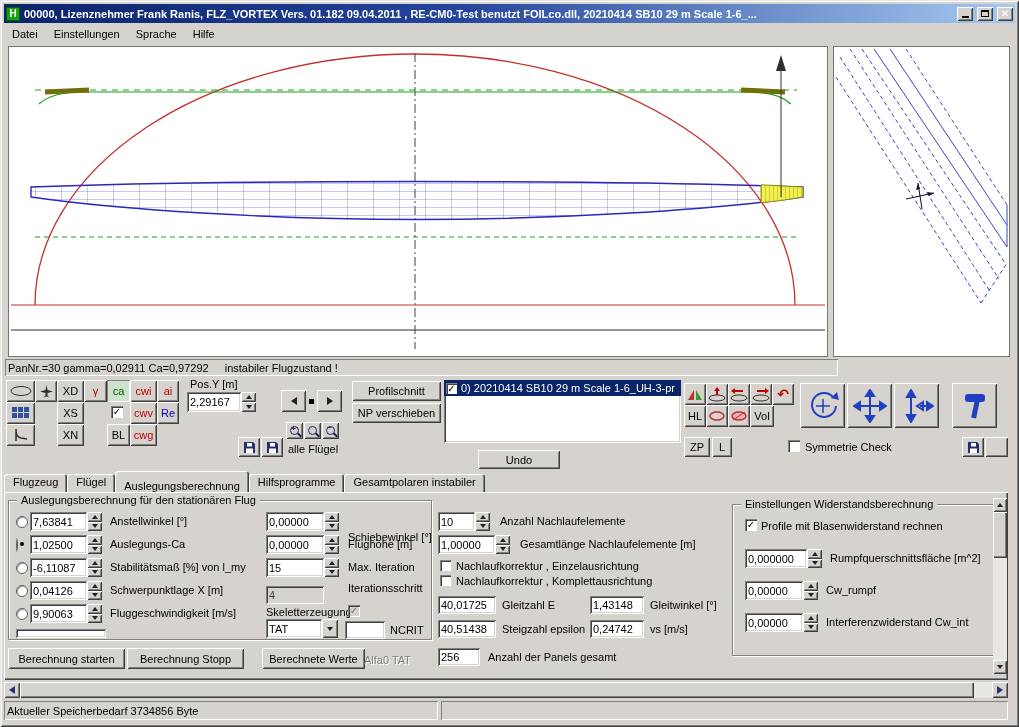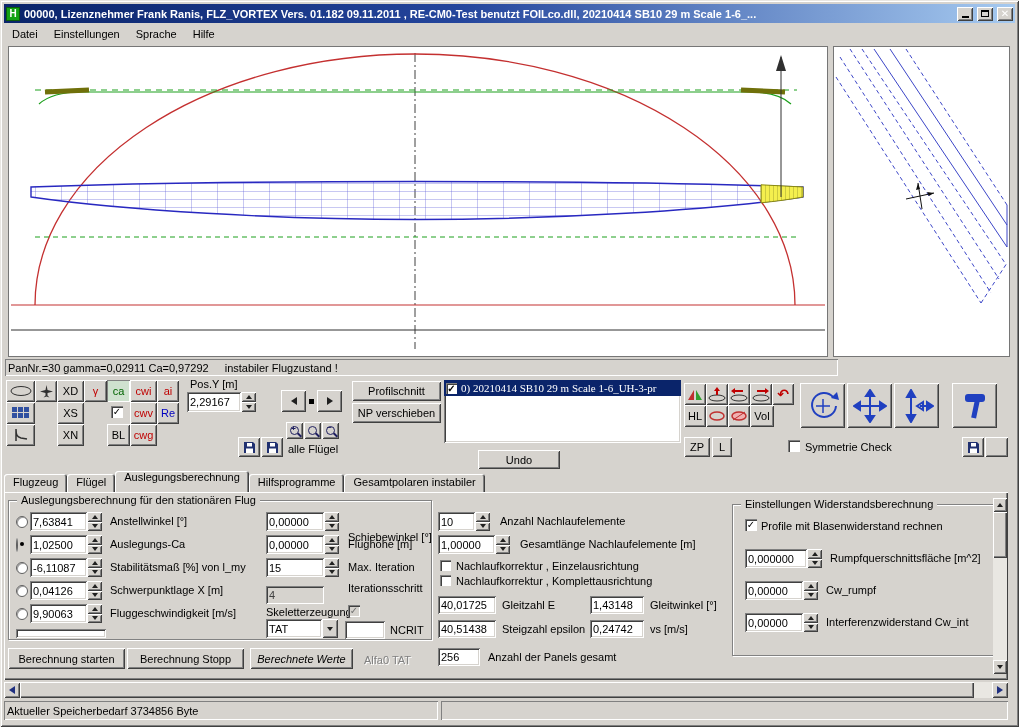--- a/index.html
+++ b/index.html
@@ -71,41 +71,41 @@
   .list-item .cb { width:11px; height:11px; }
 
   
   .grp { border:1px solid #828282; box-shadow: inset 1px 1px 0 #fff, 1px 1px 0 #fff; }
   .grp-title { position:absolute; top:-7px; left:8px; background:#d6d3ce; padding:0 4px; white-space:nowrap; }
 
   
   .tabs-row { left:4px; top:471px; height:21px; display:flex; align-items:flex-end; }
   .tab { height:18px; padding:2px 9px 0; background:#d6d3ce; border-radius:3px 3px 0 0;
          box-shadow: inset 1px 1px 0 #fff, inset -1px 0 0 #404040, inset -2px 0 0 #808080; }
-  .tab.active { height:21px; padding-top:0; z-index:3; position:relative; }
+  .tab.active { height:21px; padding-top:9px; z-index:3; position:relative; }
   .tabpanel { left:4px; top:492px; width:1004px; height:188px; background:#d6d3ce;
               box-shadow: inset 1px 1px 0 #fff, inset -1px -1px 0 #404040, inset -2px -2px 0 #808080; }
 
   .lbl { white-space:nowrap; }
   .red { color:#c00000; } .green { color:#006400; } .blue { color:#0000c0; }
   .pressed { background:#cfe2cf; box-shadow: inset 1px 1px 0 #808080, inset -1px -1px 0 #fff; }
 
   
   .track { background:#e9e7e2; }
   .thumb { background:#d6d3ce; box-shadow: inset 1px 1px 0 #fff, inset -1px -1px 0 #404040, inset -2px -2px 0 #808080; }
   .sbtn { width:16px; height:16px; }
 </style>
 </head>
 <body>
 
 <div class="win">
 
   <div class="abs titlebar">
     <span class="app-icon">H</span>
-    <span class="title-text">00000, Lizenznehmer Frank Ranis, FLZ_VORTEX  Vers. 01.182 09.11.2011 , RE-CM0-Test benutzt FOILco.dll, 20210414 SB10 29 m Scale 1-6_...</span>
+    <span class="title-text">00000, Lizenznehmer Frank Ranis, FLZ_VORTEX  Vers. 01.182 09.04.2011 , RE-CM0-Test benutzt FOILco.dll, 20210414 SB10 29 m Scale 1-6_...</span>
     <span class="cap-btn btn raised">
         <span class="glyph-min"></span>
       </span>
     <span class="cap-btn btn raised">
         <span class="glyph-max"></span>
       </span>
     <span class="cap-btn btn raised">
         <span class="glyph-x">✕</span>
       </span>
   </div>
@@ -256,21 +256,21 @@
         <i class="mag"></i>
       </div>
     <div class="abs btn raised" style="left:322px;top:45px;width:17px;height:17px;">
         <i class="mag minus"></i>
       </div>
     <span class="abs lbl" style="left:288px;top:66px;">alle Flügel</span>
 
     <div class="abs btn raised" style="left:352px;top:4px;width:89px;height:20px;">Profilschnitt</div>
     <div class="abs btn raised" style="left:352px;top:26px;width:89px;height:20px;">NP verschieben</div>
 
-    <div class="abs sunken listbox" style="left:444px;top:3px;width:237px;height:63px;font-family:Liberation Serif, serif;">
+    <div class="abs sunken listbox" style="left:444px;top:3px;width:237px;height:63px;">
       <div class="list-item">
         <span class="cb on"></span>
         <span>0) 20210414 SB10 29 m Scale 1-6_UH-3-pr</span>
       </div>
     </div>
     <div class="abs btn raised" style="left:478px;top:73px;width:82px;height:19px;">Undo</div>
     <div class="abs btn raised disabled" style="left:563px;top:73px;width:80px;height:19px;">Redo</div>
 
     <div class="abs btn raised" style="left:684px;top:6px;width:22px;height:22px;">
       <svg width="16" height="13">
@@ -443,21 +443,21 @@
           <i class="td"></i>
         </span>
     </div>
     <span class="abs lbl" style="left:106px;top:115px;">Fluggeschwindigkeit [m/s]</span>
 
     <div class="abs sunken" style="left:12px;top:137px;width:90px;height:9px;background:#fff;"></div>
 
     
     <div class="abs btn raised" style="left:4px;top:156px;width:117px;height:21px;">Berechnung starten</div>
     <div class="abs btn raised" style="left:123px;top:156px;width:117px;height:21px;">Berechnung Stopp</div>
-    <div class="abs btn raised" style="left:246px;top:156px;width:103px;height:21px;font-style:italic;">Berechnete Werte</div>
+    <div class="abs btn raised" style="left:258px;top:156px;width:103px;height:21px;">Berechnete Werte</div>
 
     
     <div class="abs sunken field" style="left:262px;top:20px;width:58px;height:19px;">0,00000</div>
     <div class="abs ud" style="left:320px;top:20px;width:15px;height:19px;">
       <span class="udb raised">
           <i class="tu"></i>
         </span>
       <span class="udb raised">
           <i class="td"></i>
         </span>

